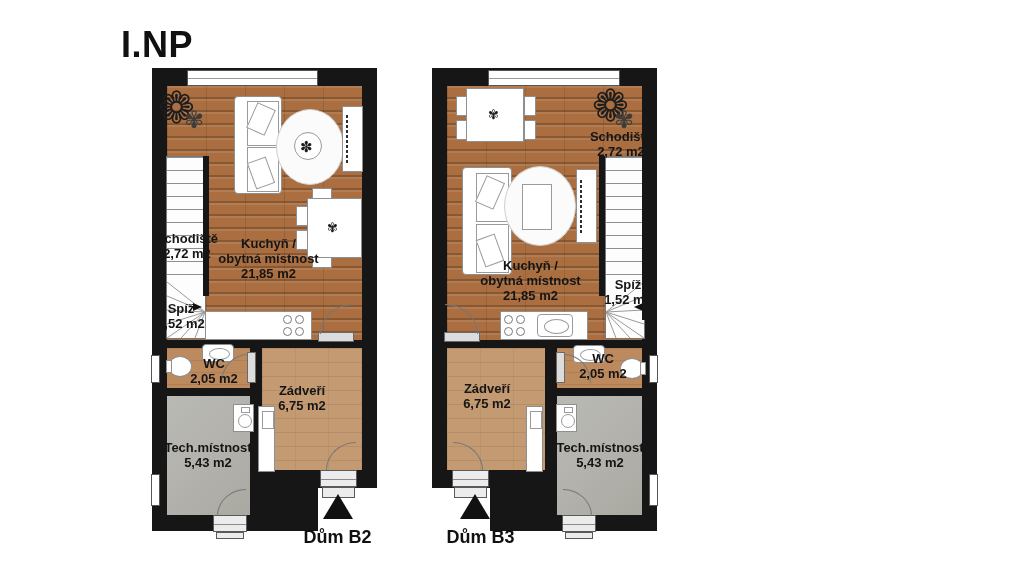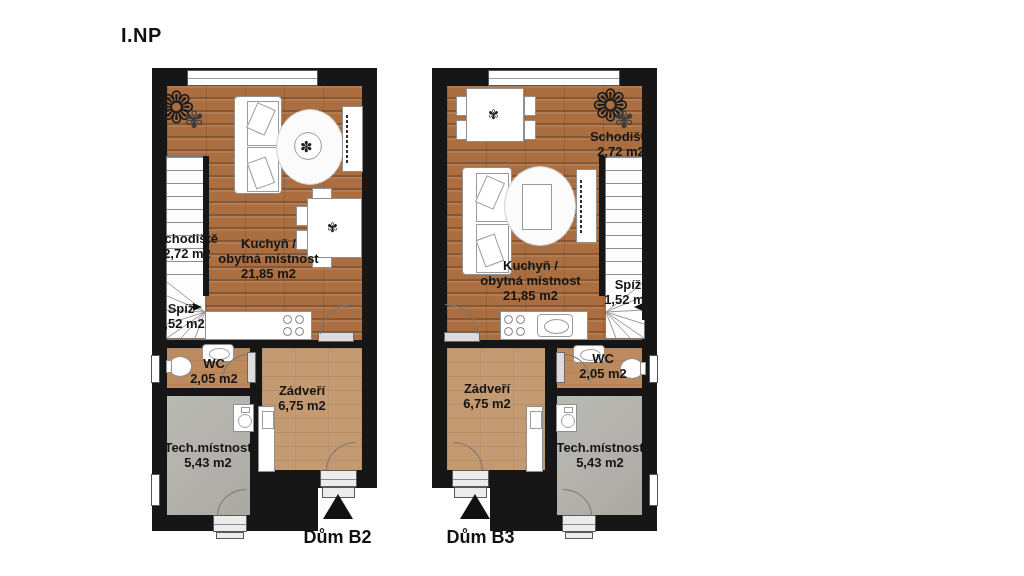--- a/index.html
+++ b/index.html
@@ -32,21 +32,21 @@
   .arc-tr{border-top:1.4px solid #777;border-right:1.4px solid #777;border-top-right-radius:100%;}
   .furn{position:absolute;background:#fff;border:1px solid #8f8f8f;z-index:3;box-sizing:border-box;}
   .rug{position:absolute;background:#fbfbfb;border:1px solid #cfcfcf;border-radius:50%;z-index:3;}
   .round{border-radius:50%;}
   .cushion{position:absolute;background:#fff;border:1px solid #9a9a9a;}
   .burnerbox{position:absolute;display:flex;flex-wrap:wrap;gap:3px;z-index:4;}
   .burner{width:9px;height:9px;border:1.5px solid #7a7a7a;border-radius:50%;background:#fff;box-sizing:border-box;}
   .glyph{position:absolute;z-index:3;color:#1d1d1d;line-height:1;}
   .lbl{position:absolute;z-index:4;text-align:center;font-weight:bold;font-size:13px;line-height:15px;color:#151515;}
   .lbl span{display:block;}
-  .title{position:absolute;font-weight:bold;font-size:20px;letter-spacing:0.5px;z-index:4;}
+  .title{position:absolute;font-weight:bold;font-size:36px;letter-spacing:0.5px;z-index:4;}
   .house{position:absolute;z-index:4;text-align:center;font-weight:bold;font-size:18px;}
   .tri{position:absolute;width:0;height:0;border-left:15px solid transparent;border-right:15px solid transparent;
        border-bottom:25px solid #111;z-index:4;}
   .tri-sm-r{position:absolute;width:0;height:0;border-top:4px solid transparent;border-bottom:4px solid transparent;
        border-left:9px solid #111;z-index:4;}
   .tri-sm-l{position:absolute;width:0;height:0;border-top:4px solid transparent;border-bottom:4px solid transparent;
        border-right:9px solid #111;z-index:4;}
   .screen{position:absolute;width:2px;background:repeating-linear-gradient(to bottom,#2e2e2e 0 3px,#fff 3px 5px);}
 </style>
 </head>

